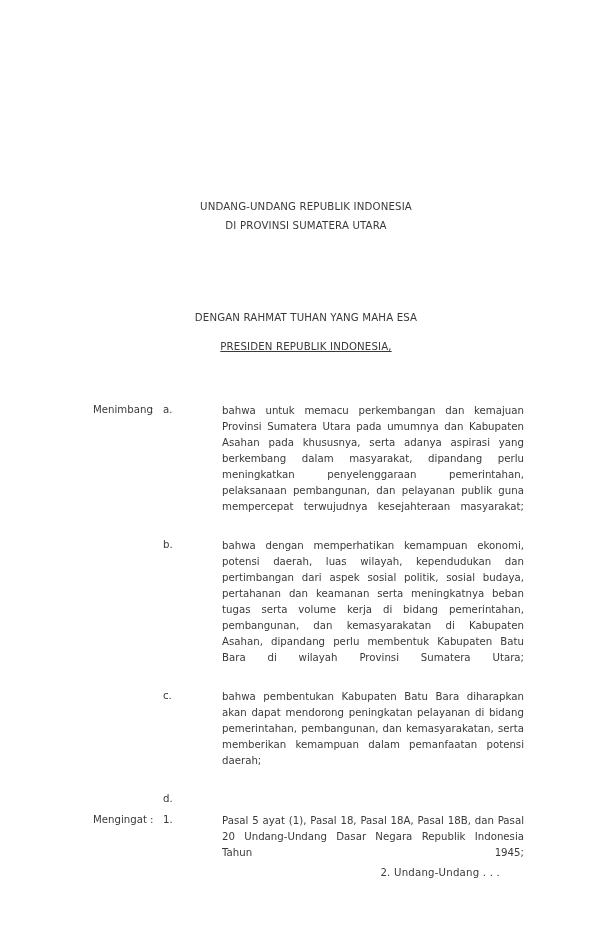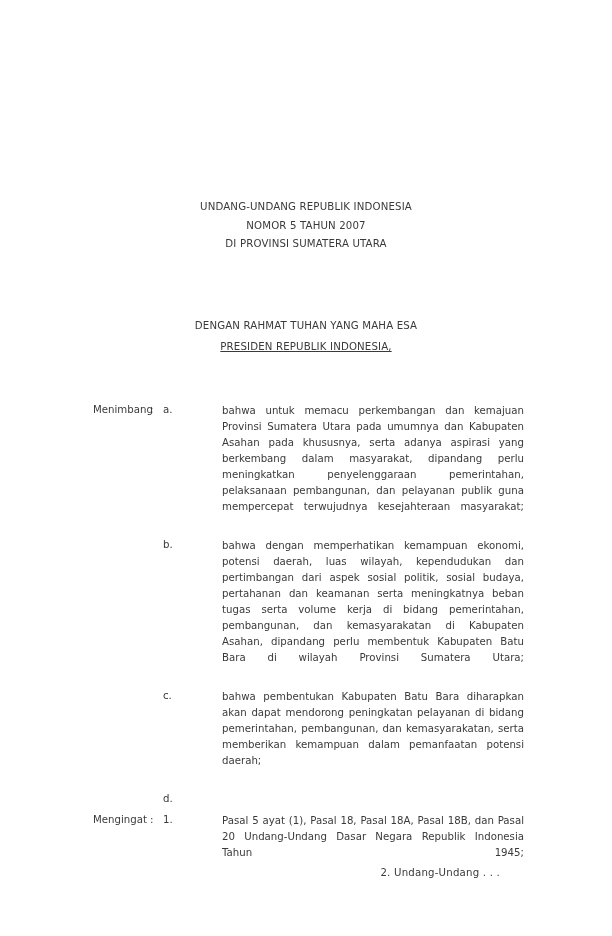--- a/index.html
+++ b/index.html
@@ -33,21 +33,21 @@
   }
 
   .preamble {
     position: absolute;
     left: 88px;
     width: 436px;
     text-align: center;
     font-size: 10.2px;
     letter-spacing: 0.15px;
   }
-  .preamble.l1 { top: 320px; }
+  .preamble.l1 { top: 312px; }
   .preamble.l2 { top: 341px; text-decoration: underline; }
 
   
   .clauses {
     position: absolute;
     left: 93px;
     top: 403px;
     width: 431px;
   }
   .clause-row {
@@ -107,21 +107,20 @@
     letter-spacing: 0.2px;
   }
 </style>
 </head>
 <body>
 
 <div class="page">
 
   <div class="title-block">
     <div class="title-line">UNDANG-UNDANG REPUBLIK INDONESIA</div>
-    <div class="title-line">NOMOR 5 TAHUN 2007</div>
     <div class="title-line">DI PROVINSI SUMATERA UTARA</div>
   </div>
 
   <div class="preamble l1">DENGAN RAHMAT TUHAN YANG MAHA ESA</div>
   <div class="preamble l2">PRESIDEN REPUBLIK INDONESIA,</div>
 
   <div class="clauses">
 
     <div class="clause-row">
       <div class="lbl">Menimbang</div>

